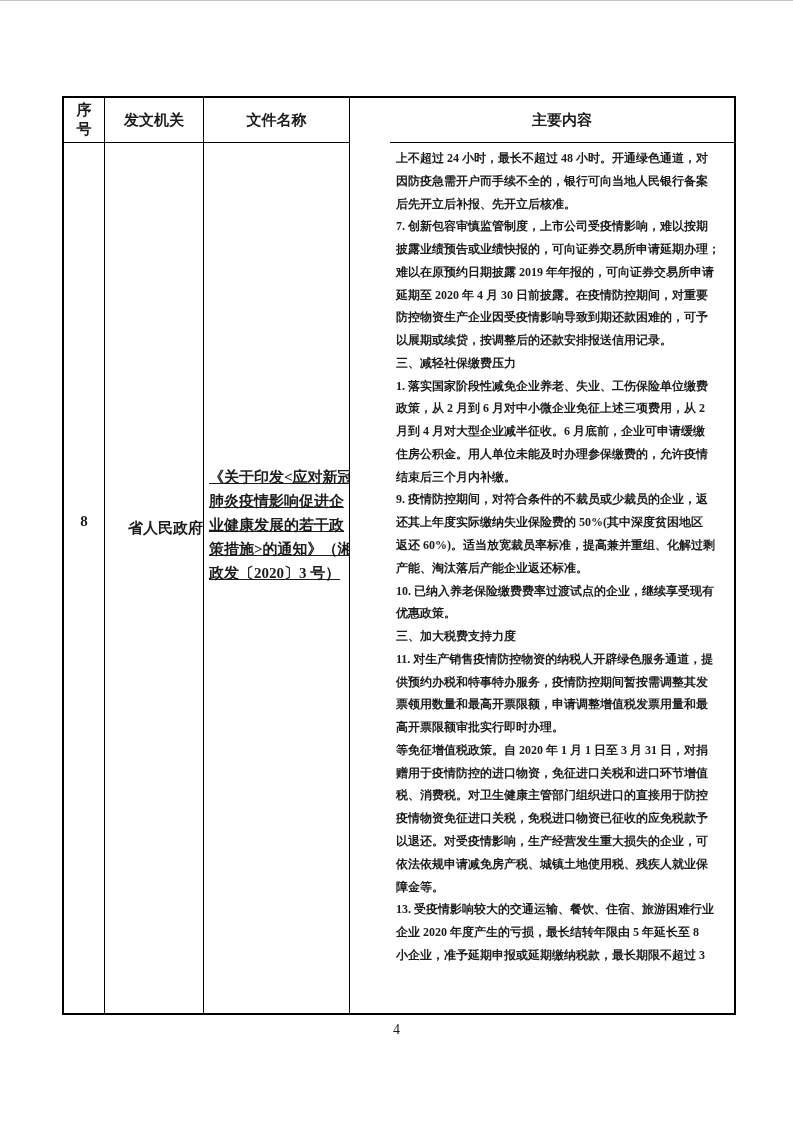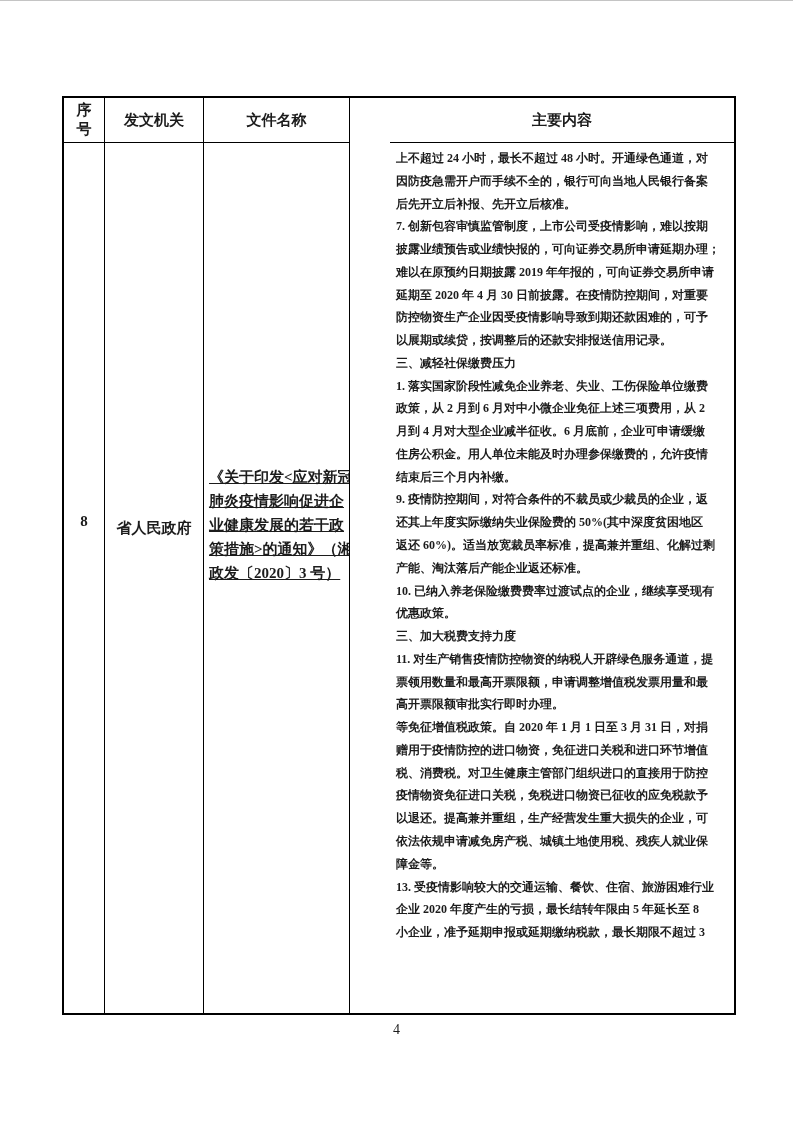--- a/index.html
+++ b/index.html
@@ -34,21 +34,21 @@
     height:45px;
     display:flex; flex-direction:column;
     align-items:center; justify-content:center;
     font-size:15px;
     text-align:center;
   }
   .hdr-no-line { line-height:19px; }
   .body-row { height:870px; }
   .body-row .t-cell { height:870px; }
   .cell-no-body { text-align:center; padding-top:370px; font-size:15px; }
-  .cell-agency-body { text-align:center; padding-top:376px; font-size:15px; }
+  .cell-agency-body { text-align:right; padding-top:376px; font-size:15px; }
   .cell-doc-body { padding:322px 2px 0 5px; font-size:15px;text-decoration:underline; }
   .doc-line { line-height:24px; white-space:nowrap; }
   .cell-content-body { padding:4px 4px 0 6px; font-size:12px; }
   .content-line { line-height:22.76px; white-space:nowrap; }
   .page-number {
     position:absolute; top:1022px; left:0; width:793px;
     text-align:center; font-size:14px; font-weight:400;
   }
 </style>
 </head>
@@ -93,27 +93,28 @@
         <div class="content-line">住房公积金。用人单位未能及时办理参保缴费的，允许疫情</div>
         <div class="content-line">结束后三个月内补缴。</div>
         <div class="content-line">9. 疫情防控期间，对符合条件的不裁员或少裁员的企业，返</div>
         <div class="content-line">还其上年度实际缴纳失业保险费的 50%(其中深度贫困地区</div>
         <div class="content-line">返还 60%)。适当放宽裁员率标准，提高兼并重组、化解过剩</div>
         <div class="content-line">产能、淘汰落后产能企业返还标准。</div>
         <div class="content-line">10. 已纳入养老保险缴费费率过渡试点的企业，继续享受现有</div>
         <div class="content-line">优惠政策。</div>
         <div class="content-line">三、加大税费支持力度</div>
         <div class="content-line">11. 对生产销售疫情防控物资的纳税人开辟绿色服务通道，提</div>
+        <div class="content-line">供预约办税和特事特办服务，疫情防控期间暂按需调整其发</div>
         <div class="content-line">票领用数量和最高开票限额，申请调整增值税发票用量和最</div>
         <div class="content-line">高开票限额审批实行即时办理。</div>
         <div class="content-line">等免征增值税政策。自 2020 年 1 月 1 日至 3 月 31 日，对捐</div>
         <div class="content-line">赠用于疫情防控的进口物资，免征进口关税和进口环节增值</div>
         <div class="content-line">税、消费税。对卫生健康主管部门组织进口的直接用于防控</div>
         <div class="content-line">疫情物资免征进口关税，免税进口物资已征收的应免税款予</div>
-        <div class="content-line">以退还。提高兼并重组，生产经营发生重大损失的企业，可</div>
+        <div class="content-line">以退还。对受疫情影响，生产经营发生重大损失的企业，可</div>
         <div class="content-line">依法依规申请减免房产税、城镇土地使用税、残疾人就业保</div>
         <div class="content-line">障金等。</div>
         <div class="content-line">13. 受疫情影响较大的交通运输、餐饮、住宿、旅游困难行业</div>
         <div class="content-line">企业 2020 年度产生的亏损，最长结转年限由 5 年延长至 8</div>
         <div class="content-line">小企业，准予延期申报或延期缴纳税款，最长期限不超过 3</div>
       </div>
   </div>
 </div>
 
 <div class="page-number">4</div>

